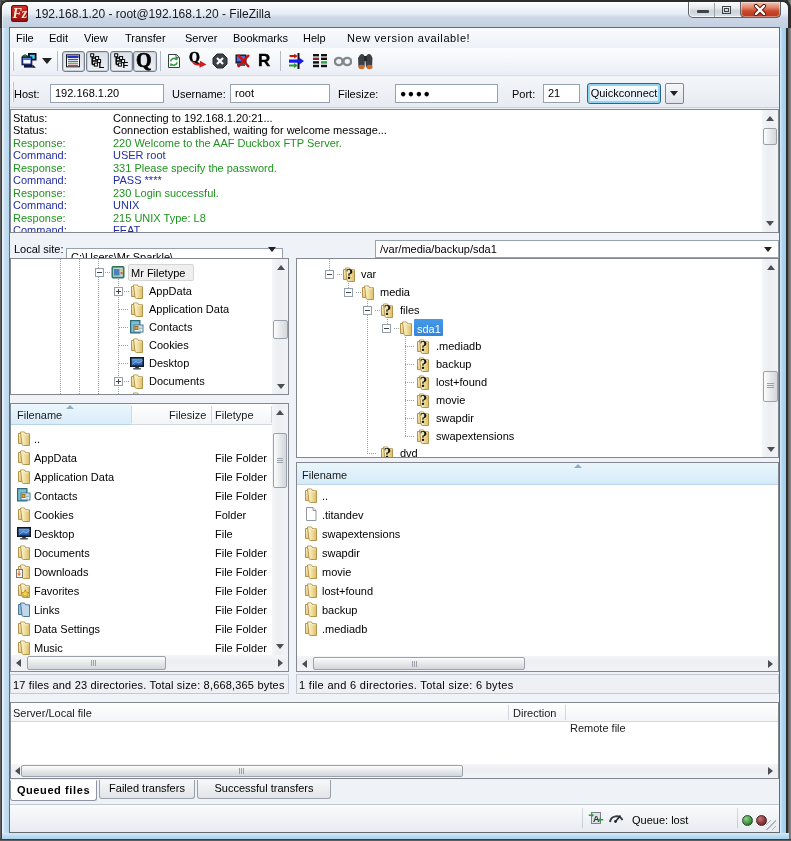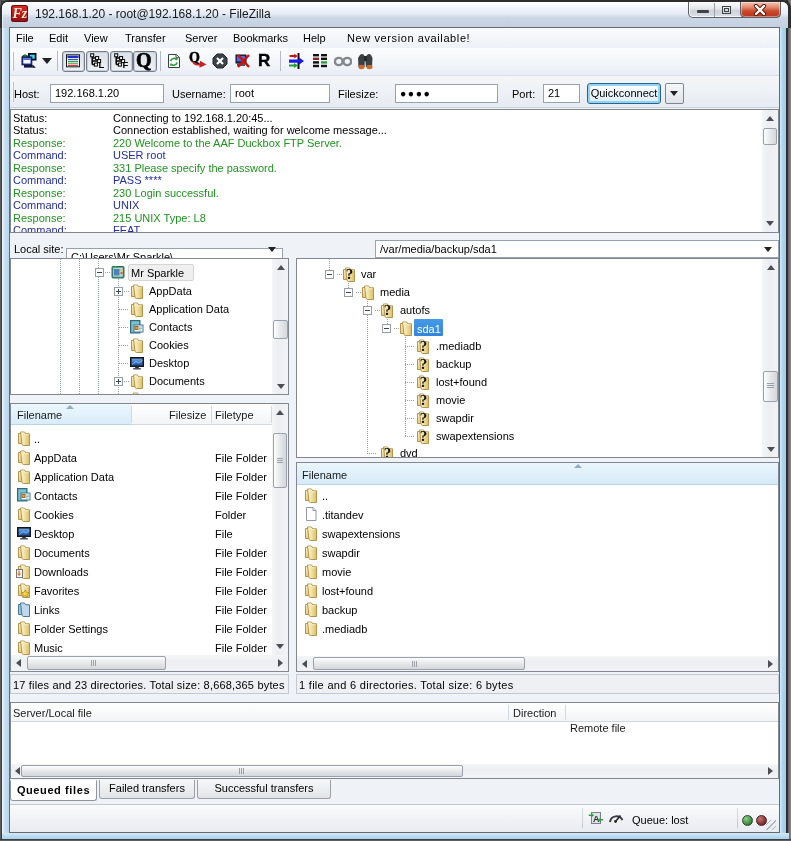--- a/index.html
+++ b/index.html
@@ -247,21 +247,21 @@
 <div class="ab t11" style="left:338px;top:88px">Filesize:</div>
 <div class="ab inbox" style="left:395px;top:84px;width:103px;height:19px;letter-spacing:1.5px;font-size:10.5px;line-height:16px">●●●●</div>
 <div class="ab t11" style="left:512px;top:88px">Port:</div>
 <div class="ab inbox" style="left:543px;top:84px;width:37px;height:19px">21</div>
 <div class="ab" style="left:587px;top:83px;width:74px;height:21px;border:1px solid #2c628b;border-radius:3px;background:linear-gradient(to bottom,#fdfeff,#eef6fc 45%,#dfecf7);box-shadow:inset 0 0 0 2px #8ed5f3;font-size:11px;text-align:center;line-height:19px;color:#000">Quickconnect</div>
 <div class="ab" style="left:665px;top:83px;width:19px;height:21px;border:1px solid #7d8793;border-radius:2px;background:linear-gradient(to bottom,#f6f7f9,#dfe3e9)"></div>
 <div class="ab" style="left:670px;top:91px;width:0;height:0;border-left:4px solid transparent;border-right:4px solid transparent;border-top:5px solid #222"></div>
 
 <div class="ab pane" style="left:10px;top:109px;width:769px;height:124px"></div>
 <div class="ab t11" style="left:13px;top:112px;color:#000">Status:</div>
-<div class="ab t11" style="left:113px;top:112px;color:#000">Connecting to 192.168.1.20:45...</div>
+<div class="ab t11" style="left:113px;top:112px;color:#000">Connecting to 192.168.1.20:21...</div>
 <div class="ab t11" style="left:13px;top:124px;color:#000">Status:</div>
 <div class="ab t11" style="left:113px;top:124px;color:#000">Connection established, waiting for welcome message...</div>
 <div class="ab t11" style="left:13px;top:137px;color:#1f941f">Response:</div>
 <div class="ab t11" style="left:113px;top:137px;color:#1f941f">220 Welcome to the AAF Duckbox FTP Server.</div>
 <div class="ab t11" style="left:13px;top:149px;color:#232ea0">Command:</div>
 <div class="ab t11" style="left:113px;top:149px;color:#232ea0">USER root</div>
 <div class="ab t11" style="left:13px;top:162px;color:#1f941f">Response:</div>
 <div class="ab t11" style="left:113px;top:162px;color:#1f941f">331 Please specify the password.</div>
 <div class="ab t11" style="left:13px;top:174px;color:#232ea0">Command:</div>
 <div class="ab t11" style="left:113px;top:174px;color:#232ea0">PASS ****</div>
@@ -292,21 +292,21 @@
  <div class="ab vdot" style="left:107px;top:12px;height:124px"></div>
 
  <div class="ab" style="left:117px;top:5px;width:66px;height:17px;background:#efefef;border:1px solid #d5d5d5;border-radius:2px"></div>
  <div class="ab hdot" style="left:92px;top:13px;width:8px"></div>
  <div class="ab ebox" style="left:84px;top:9px">
       <i></i>
     </div>
  <svg class="ic" style="left:99px;top:5px">
       <use href="#usr"></use>
     </svg>
- <div class="ab t11" style="left:120px;top:8px">Mr Sparkle</div>
+ <div class="ab t11" style="left:120px;top:8px">Mr Filetype</div>
 
  <div class="ab hdot" style="left:111px;top:32px;width:8px"></div>
  <div class="ab ebox" style="left:103px;top:28px">
       <i></i>
       <b></b>
     </div>
  <svg class="ic" style="left:118px;top:24px">
       <use href="#fo"></use>
     </svg>
  <div class="ab t11" style="left:138px;top:26px">AppData</div>
@@ -382,21 +382,21 @@
     </svg>
  <div class="ab t11" style="left:83px;top:27px">media</div>
 
  <div class="ab hdot" style="left:78px;top:51px;width:7px"></div>
  <div class="ab ebox" style="left:66px;top:47px">
       <i></i>
     </div>
  <svg class="ic" style="left:82px;top:43px">
       <use href="#qf"></use>
     </svg>
- <div class="ab t11" style="left:103px;top:45px">autofs</div>
+ <div class="ab t11" style="left:103px;top:45px">files</div>
 
  <div class="ab hdot" style="left:97px;top:69px;width:7px"></div>
  <div class="ab ebox" style="left:85px;top:65px">
       <i></i>
     </div>
  <svg class="ic" style="left:101px;top:61px">
       <use href="#fo"></use>
     </svg>
  <div class="ab" style="left:117px;top:60px;width:29px;height:17px;background:linear-gradient(to bottom,#459ae6,#3385dc);border-radius:1px"></div>
  <div class="ab t11" style="left:120px;top:64px;color:#fff">sda1</div>
@@ -501,21 +501,21 @@
     <div class="ab t11" style="left:23px;top:181px">Favorites</div>
     <div class="ab t11" style="left:204px;top:181px">File Folder</div>
  <svg class="ic" style="left:5px;top:197px">
       <use href="#lnk"></use>
     </svg>
     <div class="ab t11" style="left:23px;top:200px">Links</div>
     <div class="ab t11" style="left:204px;top:200px">File Folder</div>
  <svg class="ic" style="left:5px;top:216px">
       <use href="#fo"></use>
     </svg>
-    <div class="ab t11" style="left:23px;top:219px">Folder Settings</div>
+    <div class="ab t11" style="left:23px;top:219px">Data Settings</div>
     <div class="ab t11" style="left:204px;top:219px">File Folder</div>
  <svg class="ic" style="left:5px;top:235px">
       <use href="#muf"></use>
     </svg>
     <div class="ab t11" style="left:23px;top:238px">Music</div>
     <div class="ab t11" style="left:204px;top:238px">File Folder</div>
 
  <div class="ab sbv" style="left:261px;top:0;width:16px;height:251px"></div>
  <div class="ab aru" style="left:265px;top:6px"></div>
  <div class="ab ard" style="left:265px;top:240px"></div>

